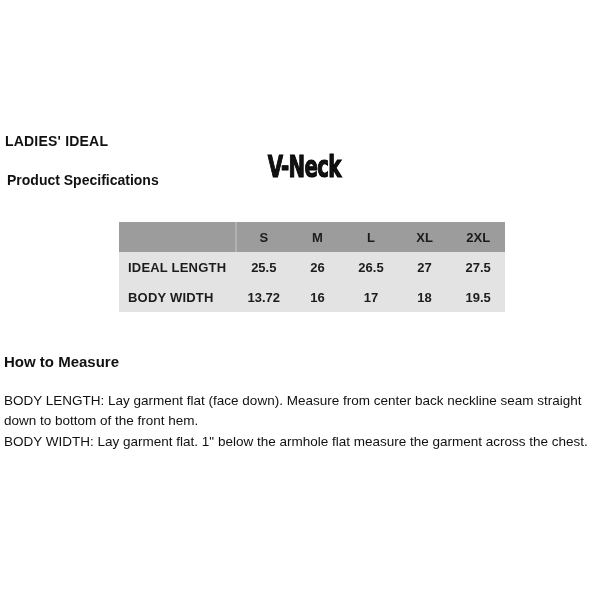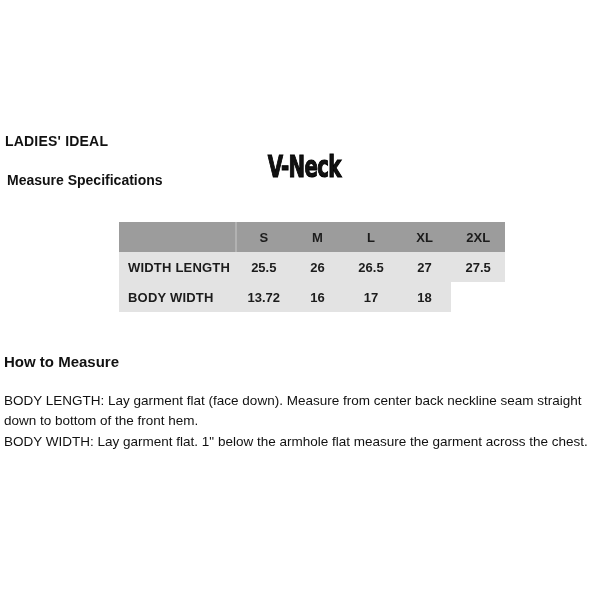--- a/index.html
+++ b/index.html
@@ -121,43 +121,44 @@
 <body>
 
 <div class="page">
 
   <div class="brand-title">LADIES' IDEAL</div>
 
   <div class="product-name-wrap">
     <span class="product-name">V-Neck</span>
   </div>
 
-  <div class="section-title">Measure Specifications</div>
+  <div class="section-title">Product Specifications</div>
 
   <div class="size-table">
 
     <div class="cell th th-label"></div>
     <div class="cell th">S</div>
     <div class="cell th">M</div>
     <div class="cell th">L</div>
     <div class="cell th">XL</div>
     <div class="cell th">2XL</div>
 
-    <div class="cell td row-label">WIDTH LENGTH</div>
+    <div class="cell td row-label">IDEAL LENGTH</div>
     <div class="cell td">25.5</div>
     <div class="cell td">26</div>
     <div class="cell td">26.5</div>
     <div class="cell td">27</div>
     <div class="cell td">27.5</div>
 
     <div class="cell td row-label">BODY WIDTH</div>
     <div class="cell td">13.72</div>
     <div class="cell td">16</div>
     <div class="cell td">17</div>
     <div class="cell td">18</div>
+    <div class="cell td">19.5</div>
   </div>
 
   <div class="measure-heading">How to Measure</div>
 
   <div class="instructions">
     <p>
       <b>BODY LENGTH:</b>
       <span>Lay garment flat (face down). Measure from center back neckline seam straight</span><br>
       <span>down to bottom of the front hem.</span>
     </p>

